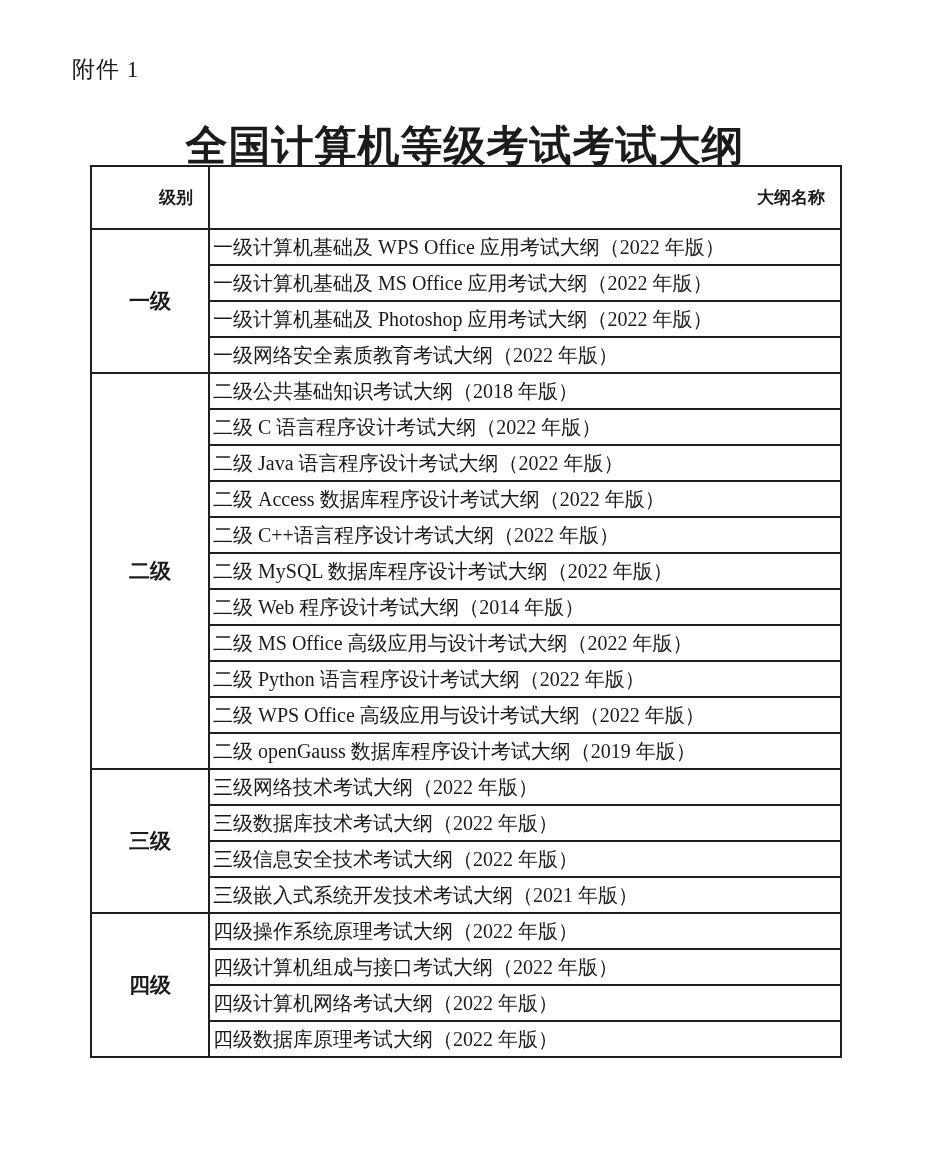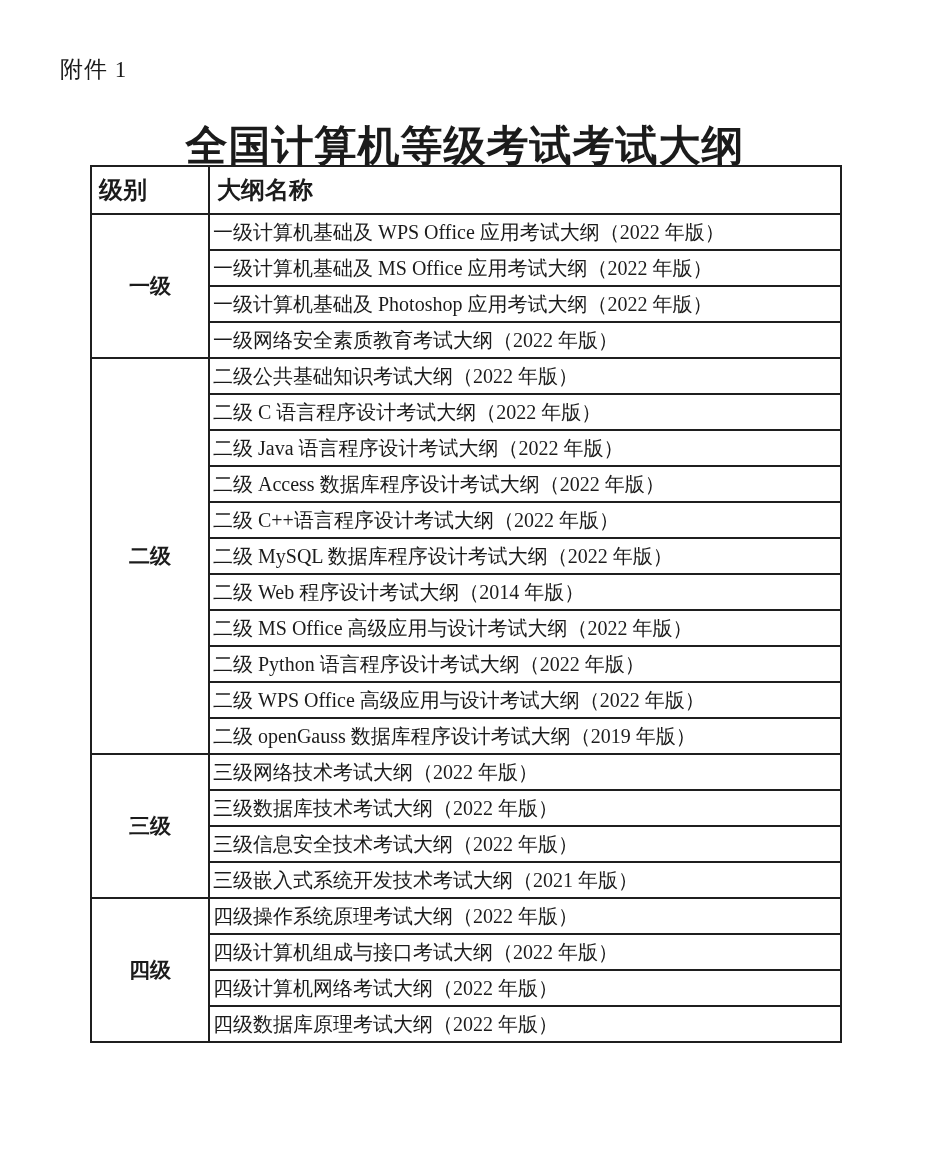--- a/index.html
+++ b/index.html
@@ -10,21 +10,21 @@
   body {
     width: 930px;
     height: 1161px;
     position: relative;
     font-family: "Liberation Serif", "DejaVu Serif", serif;
     color: #1b1b1b;
     overflow: hidden;
   }
   .attachment-label {
     position: absolute;
-    left: 60px;
+    left: 72px;
     top: 54px;
     font-size: 23px;
     letter-spacing: 1px;
   }
   .page-title {
     position: absolute;
     left: 0;
     top: 90px;
     width: 930px;
     text-align: center;
@@ -41,24 +41,24 @@
     border-collapse: collapse;
     table-layout: fixed;
   }
   .outline-table th,
   .outline-table td {
     border: 2px solid #1f1f1f;
     background: #ffffff;
   }
   .outline-table thead th {
     height: 31px;
-    font-size: 24px;
+    font-size: 17px;
     font-weight: 700;
-    text-align: left;
-    padding: 7px;
+    text-align: right;
+    padding: 15px;
   }
   .col-level { width: 118px; }
   .level-cell {
     text-align: center;
     vertical-align: middle;
     font-weight: 700;
     font-size: 21px;
     padding: 12px;
   }
   .name-cell {
@@ -98,21 +98,21 @@
         <td class="name-cell">一级计算机基础及 MS Office 应用考试大纲（2022 年版）</td>
       </tr>
       <tr>
         <td class="name-cell">一级计算机基础及 Photoshop 应用考试大纲（2022 年版）</td>
       </tr>
       <tr>
         <td class="name-cell">一级网络安全素质教育考试大纲（2022 年版）</td>
       </tr>
       <tr>
         <td class="level-cell" rowspan="11">二级</td>
-        <td class="name-cell">二级公共基础知识考试大纲（2022 年版）</td>
+        <td class="name-cell">二级公共基础知识考试大纲（2018 年版）</td>
       </tr>
       <tr>
         <td class="name-cell">二级 C 语言程序设计考试大纲（2022 年版）</td>
       </tr>
       <tr>
         <td class="name-cell">二级 Java 语言程序设计考试大纲（2022 年版）</td>
       </tr>
       <tr>
         <td class="name-cell">二级 Access 数据库程序设计考试大纲（2022 年版）</td>
       </tr>

